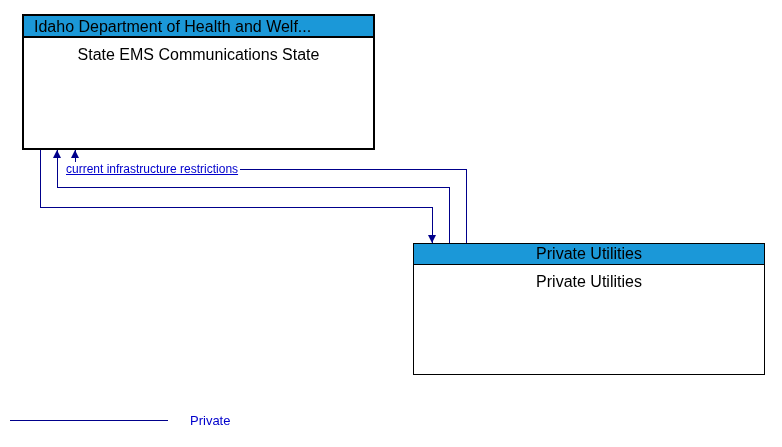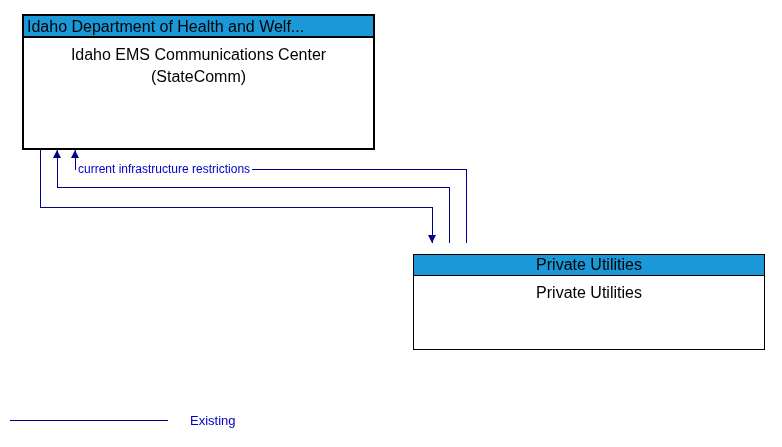--- a/index.html
+++ b/index.html
@@ -8,31 +8,31 @@
     width: 782px;
     height: 447px;
     background: #ffffff;
     font-family: "Liberation Sans", sans-serif;
     overflow: hidden;
   }
 
   
   .box { position: absolute; background: #ffffff; box-sizing: border-box; }
   .box-a { left: 22px; top: 14px; width: 353px; height: 136px; border: 2px solid #000000; }
-  .box-b { left: 413px; top: 243px; width: 352px; height: 96px; border: 1px solid #000000; margin-top: 11px; }
+  .box-b { left: 413px; top: 243px; width: 352px; height: 132px; border: 1px solid #000000; }
 
   .box-header {
     background: #1b98d8;
     color: #000000;
     font-size: 16px;
     white-space: nowrap;
     overflow: hidden;
     box-sizing: border-box;
   }
-  .box-a .box-header { height: 22px; line-height: 21px; border-bottom: 2px solid #000000; padding: 0 3px; text-align: left; }
+  .box-a .box-header { height: 22px; line-height: 21px; border-bottom: 2px solid #000000; padding: 0 10px; text-align: left; }
   .box-b .box-header { height: 21px; line-height: 20px; border-bottom: 1px solid #000000; text-align: center; }
 
   .box-body { color: #000000; font-size: 16px; text-align: center; padding-top: 6px; line-height: 22px; }
 
   
   .hline, .vline { position: absolute; background: #00008b; }
   .hline { height: 1px; }
   .vline { width: 1px; }
 
   
@@ -64,22 +64,21 @@
   .legend-label { position: absolute; left: 190px; top: 413px; color: #0000cc; font-size: 13px; }
 </style>
 </head>
 <body>
 
 <div class="canvas">
 
   <div class="box box-a">
     <div class="box-header">Idaho Department of Health and Welf...</div>
     <div class="box-body">
-      <div>Idaho EMS Communications Center</div>
-      <div>(StateComm)</div>
+      <div>State EMS Communications State</div>
     </div>
   </div>
 
   <div class="box box-b">
     <div class="box-header">Private Utilities</div>
     <div class="box-body">
       <div>Private Utilities</div>
     </div>
   </div>
 
@@ -91,18 +90,18 @@
   <div class="vline" style="left:57px; top:150px; height:37px;"></div>
   <div class="hline" style="left:57px; top:187px; width:392px;"></div>
   <div class="vline" style="left:449px; top:187px; height:56px;"></div>
   <div class="arrow-up" style="left:53px; top:150px;"></div>
 
   <div class="vline" style="left:40px; top:150px; height:57px;"></div>
   <div class="hline" style="left:40px; top:207px; width:392px;"></div>
   <div class="vline" style="left:432px; top:207px; height:36px;"></div>
   <div class="arrow-down" style="left:428px; top:235px;"></div>
 
-  <span class="flow-label" style="left:76px; top:162px;">current infrastructure restrictions</span>
+  <span class="flow-label" style="left:64px; top:162px;text-decoration:underline;">current infrastructure restrictions</span>
 
   <div class="legend-line"></div>
-  <span class="legend-label">Existing</span>
+  <span class="legend-label">Private</span>
 
 </div>
 
 </body></html>

